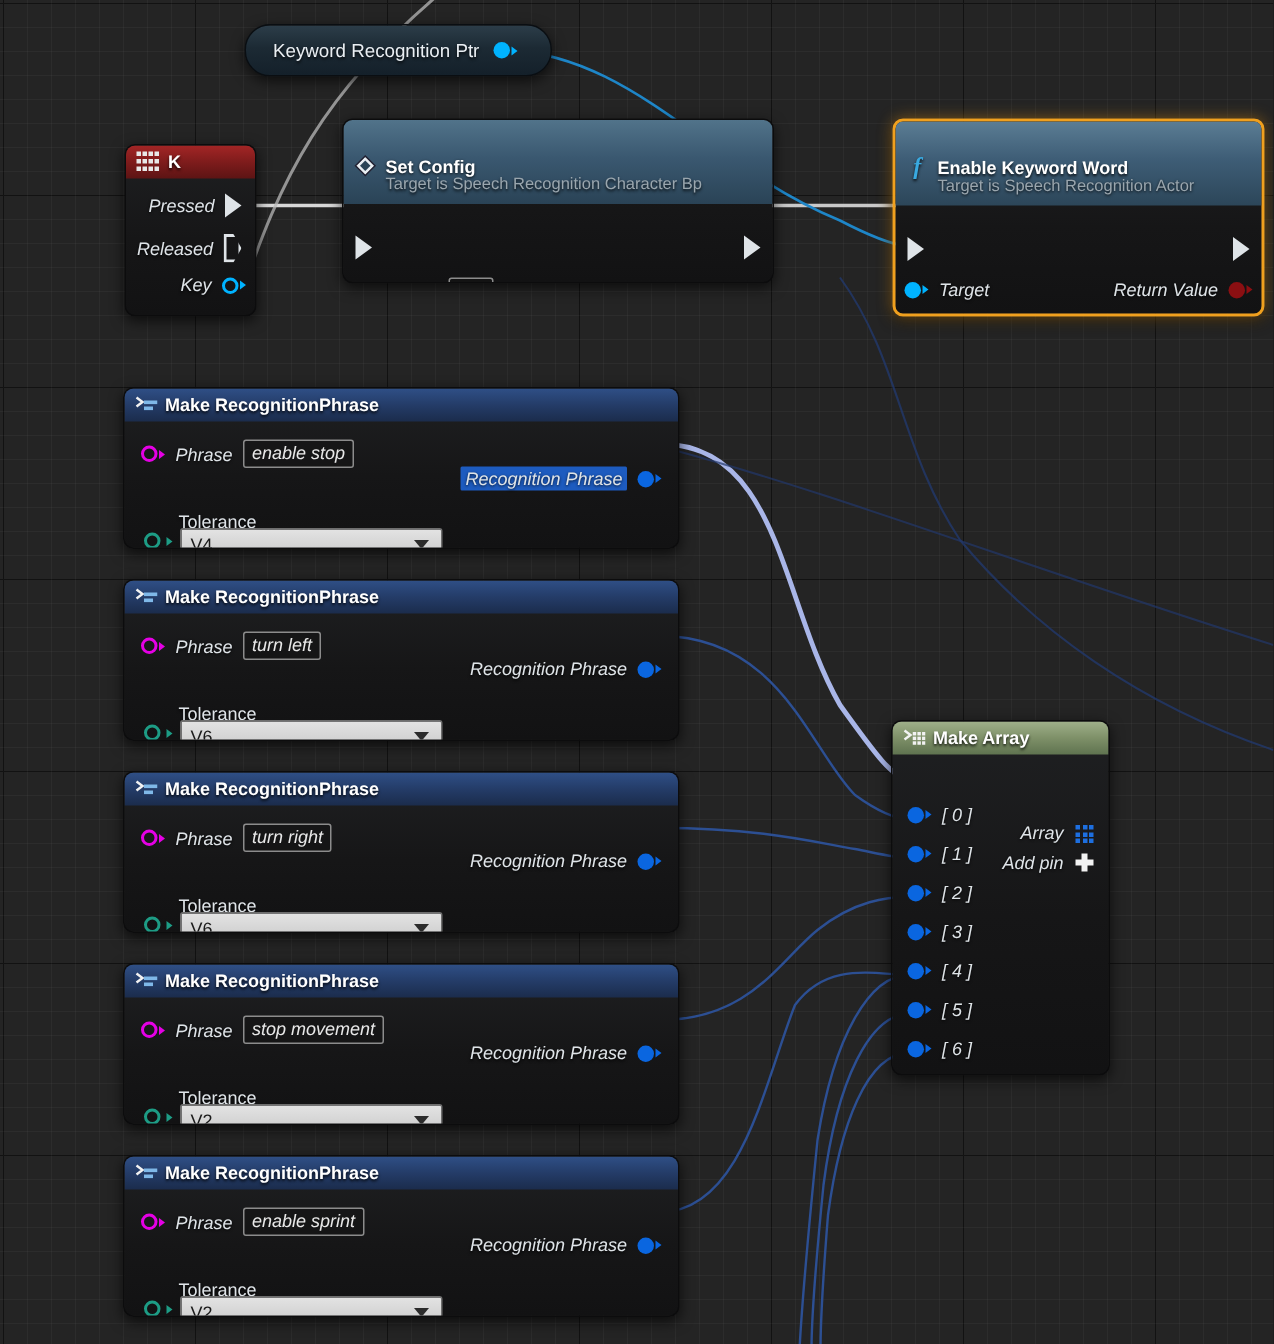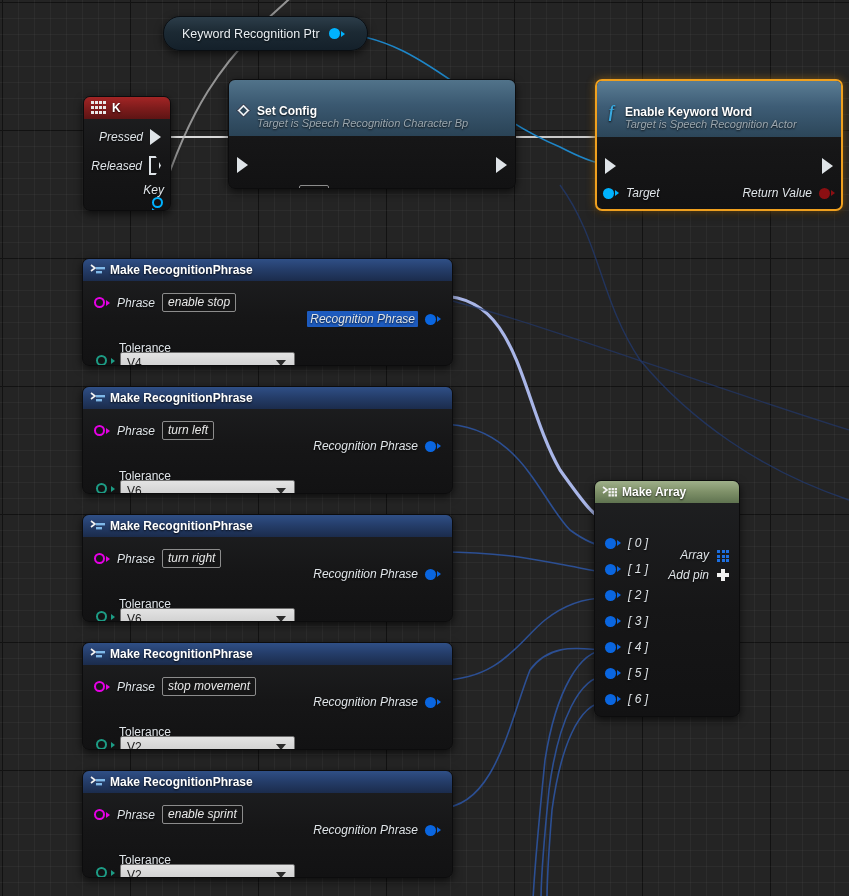--- a/index.html
+++ b/index.html
@@ -43,21 +43,21 @@
     display: flex; align-items: center;
     padding: 0 8px 0 7px;
     font-size: 12px;
     font-weight: bold;
     color: #ffffff;
     text-shadow: 0 1px 2px rgba(0,0,0,0.85);
   }
   .node-hdr.two-line { height: 36px; align-items: flex-start; padding-top: 16px; flex-direction: column; justify-content: center;}
   .hdr-row { display:flex; align-items:center; width:100%; }
   .node-sub {
-    font-size: 11px; font-weight: normal; font-style: italic;
+    font-size: 11px; font-weight: normal; 
     color: #9aa6ae; margin-left: 21px; margin-top: -1px;
     text-shadow: 0 1px 2px rgba(0,0,0,0.85);
   }
   .body { position: relative; }
 
   
   .hdr-func { background: linear-gradient(to bottom, #51738a 0%, #3a5870 45%, #2a4356 100%); }
   .hdr-func-sel { background: linear-gradient(to bottom, #5b7d94 0%, #3e5d76 45%, #2c4659 100%); }
   .hdr-event { background: linear-gradient(to bottom, #a32525 0%, #7b1b1b 55%, #5d1414 100%); }
   .hdr-pure { background: linear-gradient(to bottom, #2f4f86 0%, #243c68 50%, #1b2c4c 100%); }
@@ -217,21 +217,21 @@
     </div>
     <div class="body" style="height:90px;">
       <div class="pinrow" style="right:9px; top:10px;">
         <span class="pin-label">Pressed</span>
         <span class="exec" style="position:relative;margin-left:7px;"></span>
       </div>
       <div class="pinrow" style="right:9px; top:37px;">
         <span class="pin-label">Released</span>
         <span class="exec hollow" style="position:relative;margin-left:7px;"></span>
       </div>
-      <div class="pinrow" style="right:6px; top:64px;flex-direction:column;">
+      <div class="pinrow" style="right:6px; top:64px;">
         <span class="pin-label">Key</span>
         <span class="dot hollow c-cyan" style="margin-left:7px;"></span>
         <span class="arrow-s c-cyan"></span>
       </div>
     </div>
   </div>
 
   <div class="node" style="left:228px; top:79px; width:286px; height:108px;">
     <div class="node-hdr hdr-func two-line" style="height:40px;">
       <span class="hdr-row">

